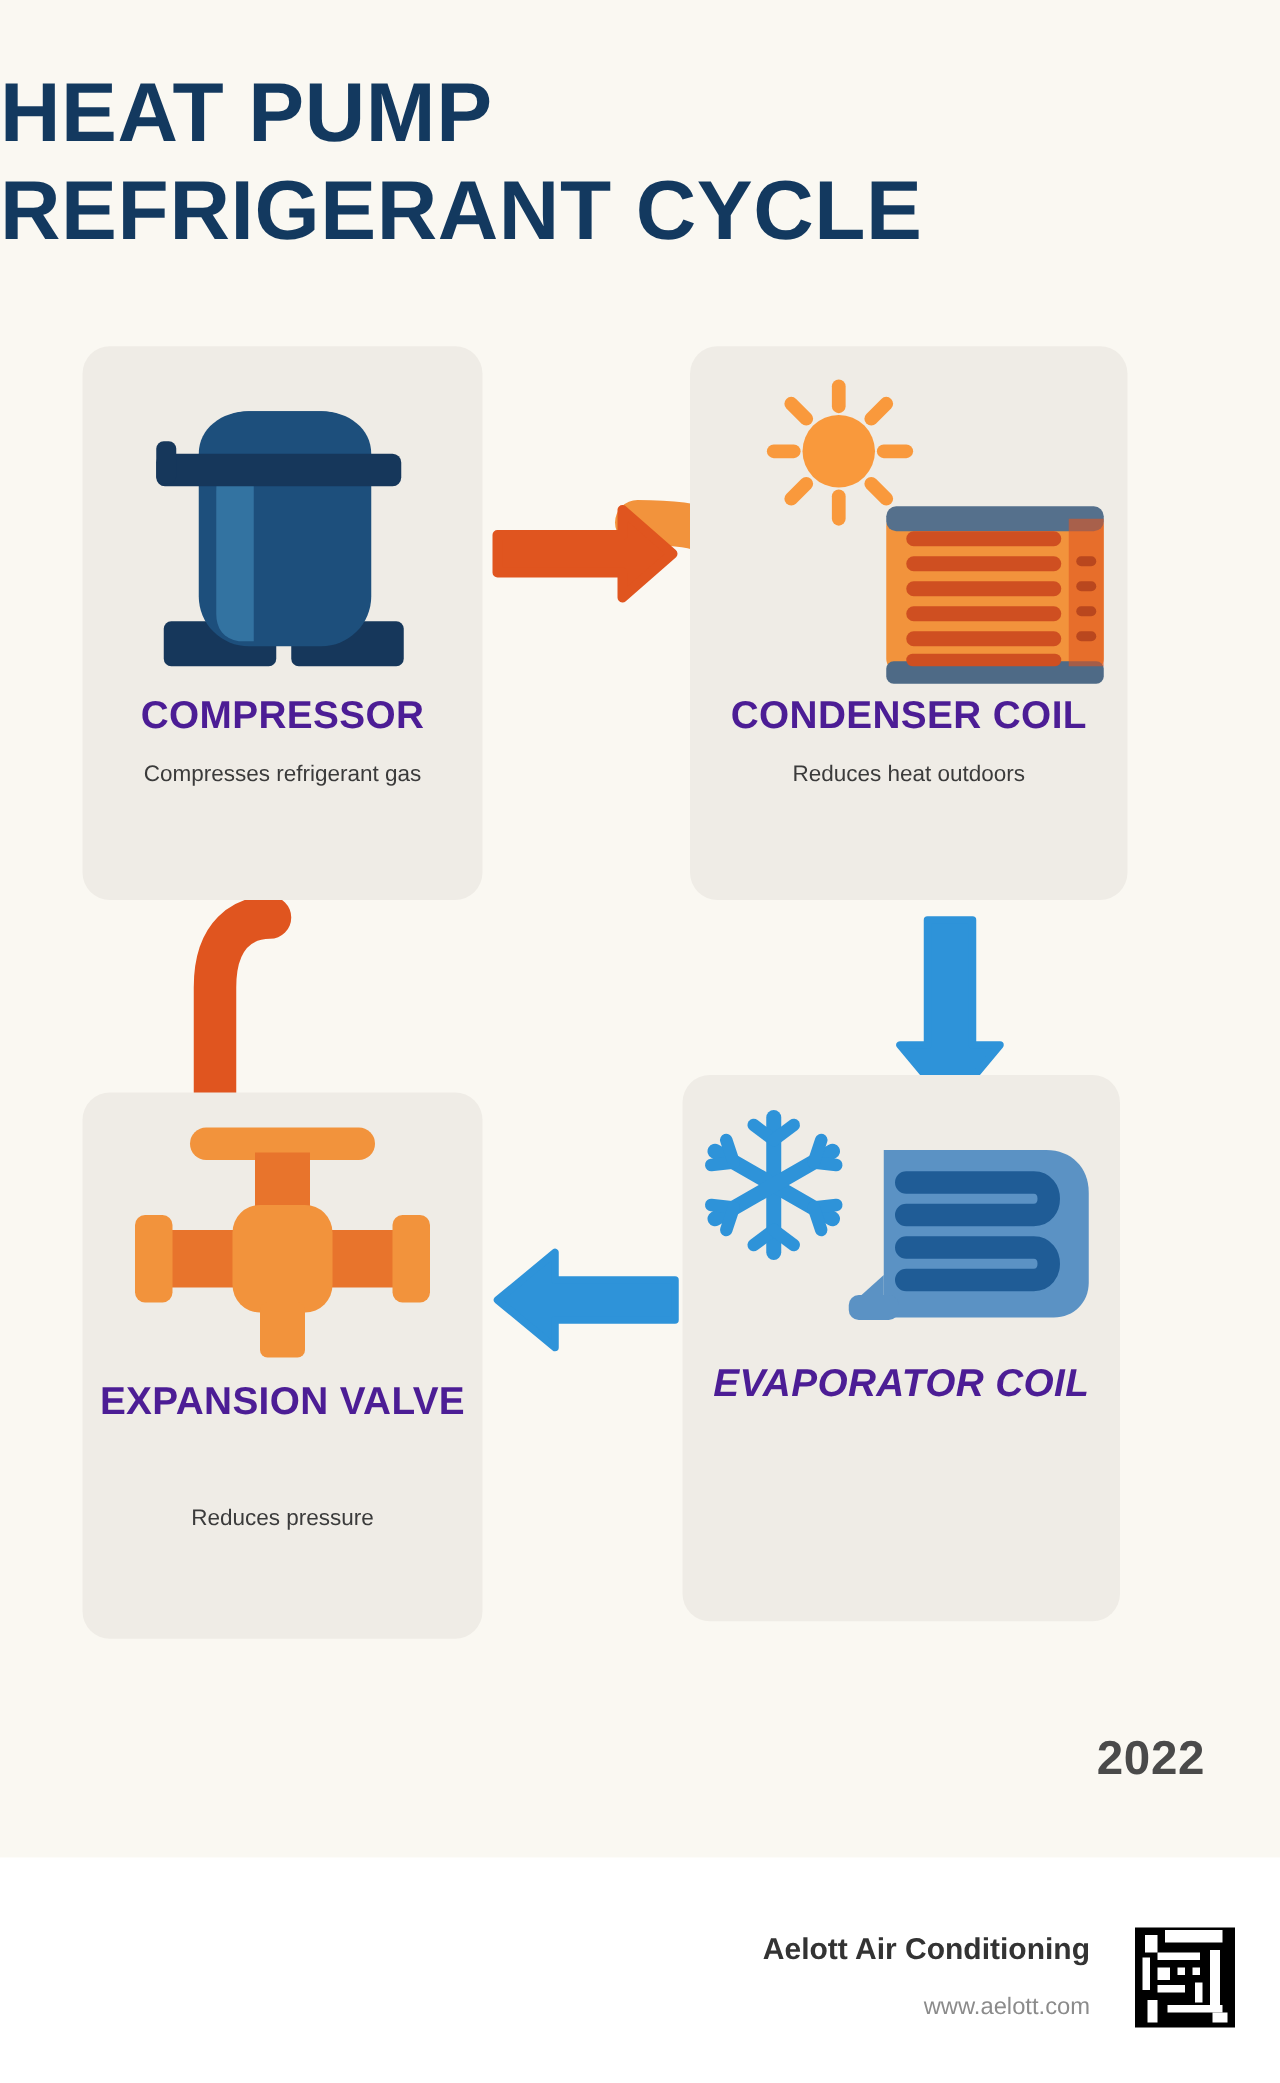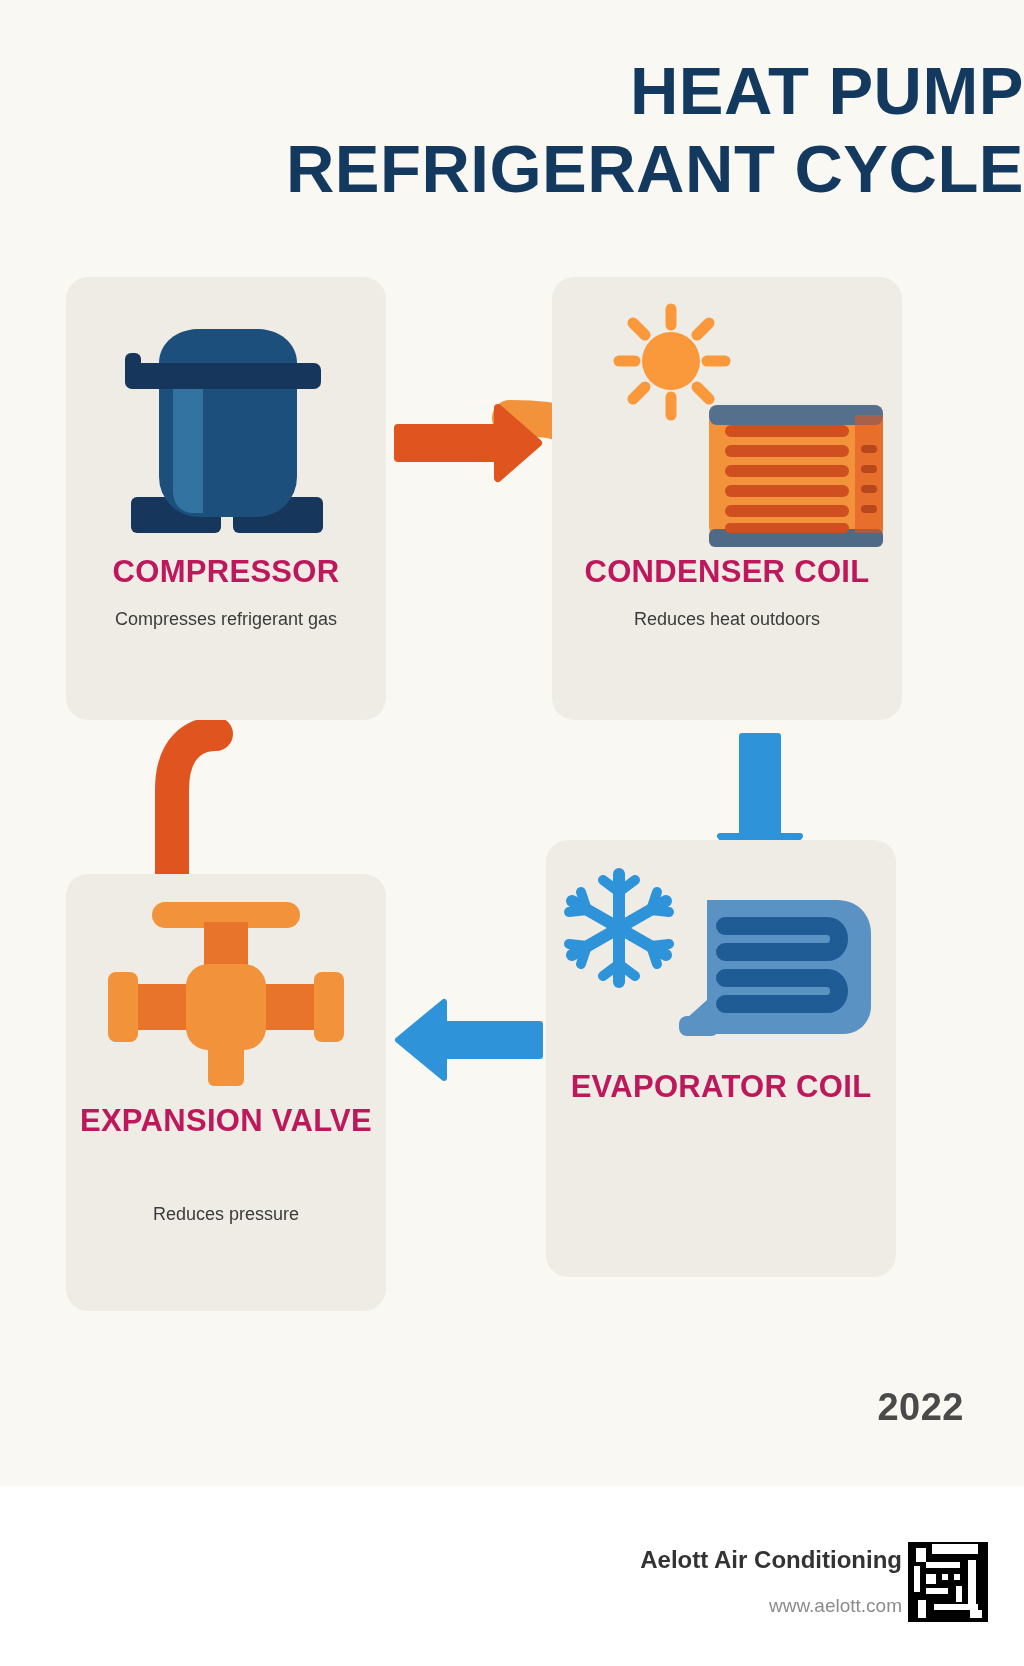--- a/index.html
+++ b/index.html
@@ -7,52 +7,52 @@
   body {
     background:#faf8f2;
     font-family:"Liberation Sans", sans-serif;
     position:relative;
     overflow:hidden;
   }
 
   
   .title-block {
     position:absolute; top:52px; left:0; width:1024px;
-    text-align:right;
+    text-align:left;
   }
   .title-line {
     display:block;
     font-size:67px;
     font-weight:bold;
     letter-spacing:0.5px;
     color:#13395f;
     line-height:1.16;
     text-transform:uppercase;
   }
 
   
   .card {
     position:absolute;
     background:#efece6;
     border-radius:22px;
   }
   #card-compressor { left:66px;  top:277px;  width:320px; height:443px; }
   #card-condenser  { left:552px; top:277px;  width:350px; height:443px; }
   #card-valve      { left:66px;  top:874px;  width:320px; height:437px; }
-  #card-evaporator { left:546px; top:840px;  width:350px; height:437px; }
+  #card-evaporator { left:546px; top:860px;  width:350px; height:437px;font-style:italic; }
 
   .card-icon {
     position:absolute; left:0; width:100%;
     display:flex; align-items:center; justify-content:center;
   }
   .card-label {
     position:absolute; left:0; width:100%;
     text-align:center;
     font-size:31px; font-weight:bold;
-    color:#be185d;
+    color:#4c1d95;
     letter-spacing:0.3px;
     line-height:1.22;
     text-transform:uppercase;
   }
   .card-desc {
     position:absolute; left:0; width:100%;
     text-align:center;
     font-size:18px;
     color:#3b3b3b;
     line-height:1.42;
@@ -66,21 +66,21 @@
     letter-spacing:0.5px;
   }
 
   
   .footer-bar {
     position:absolute; left:0; bottom:0; width:1024px; height:180px;
     background:#ffffff;
   }
   .footer-inner {
     position:absolute; right:36px; top:56px;
-    display:flex; align-items:center; gap:6px;
+    display:flex; align-items:center; gap:36px;
   }
   .footer-text { text-align:right; }
   .footer-company {
     font-size:24px; font-weight:bold; color:#333333; line-height:1.35;
   }
   .footer-url {
     font-size:19px; color:#8b8b8b; line-height:1.5; margin-top:16px;
   }
   .footer-logo {
     width:80px; height:80px; background:#000; position:relative;

